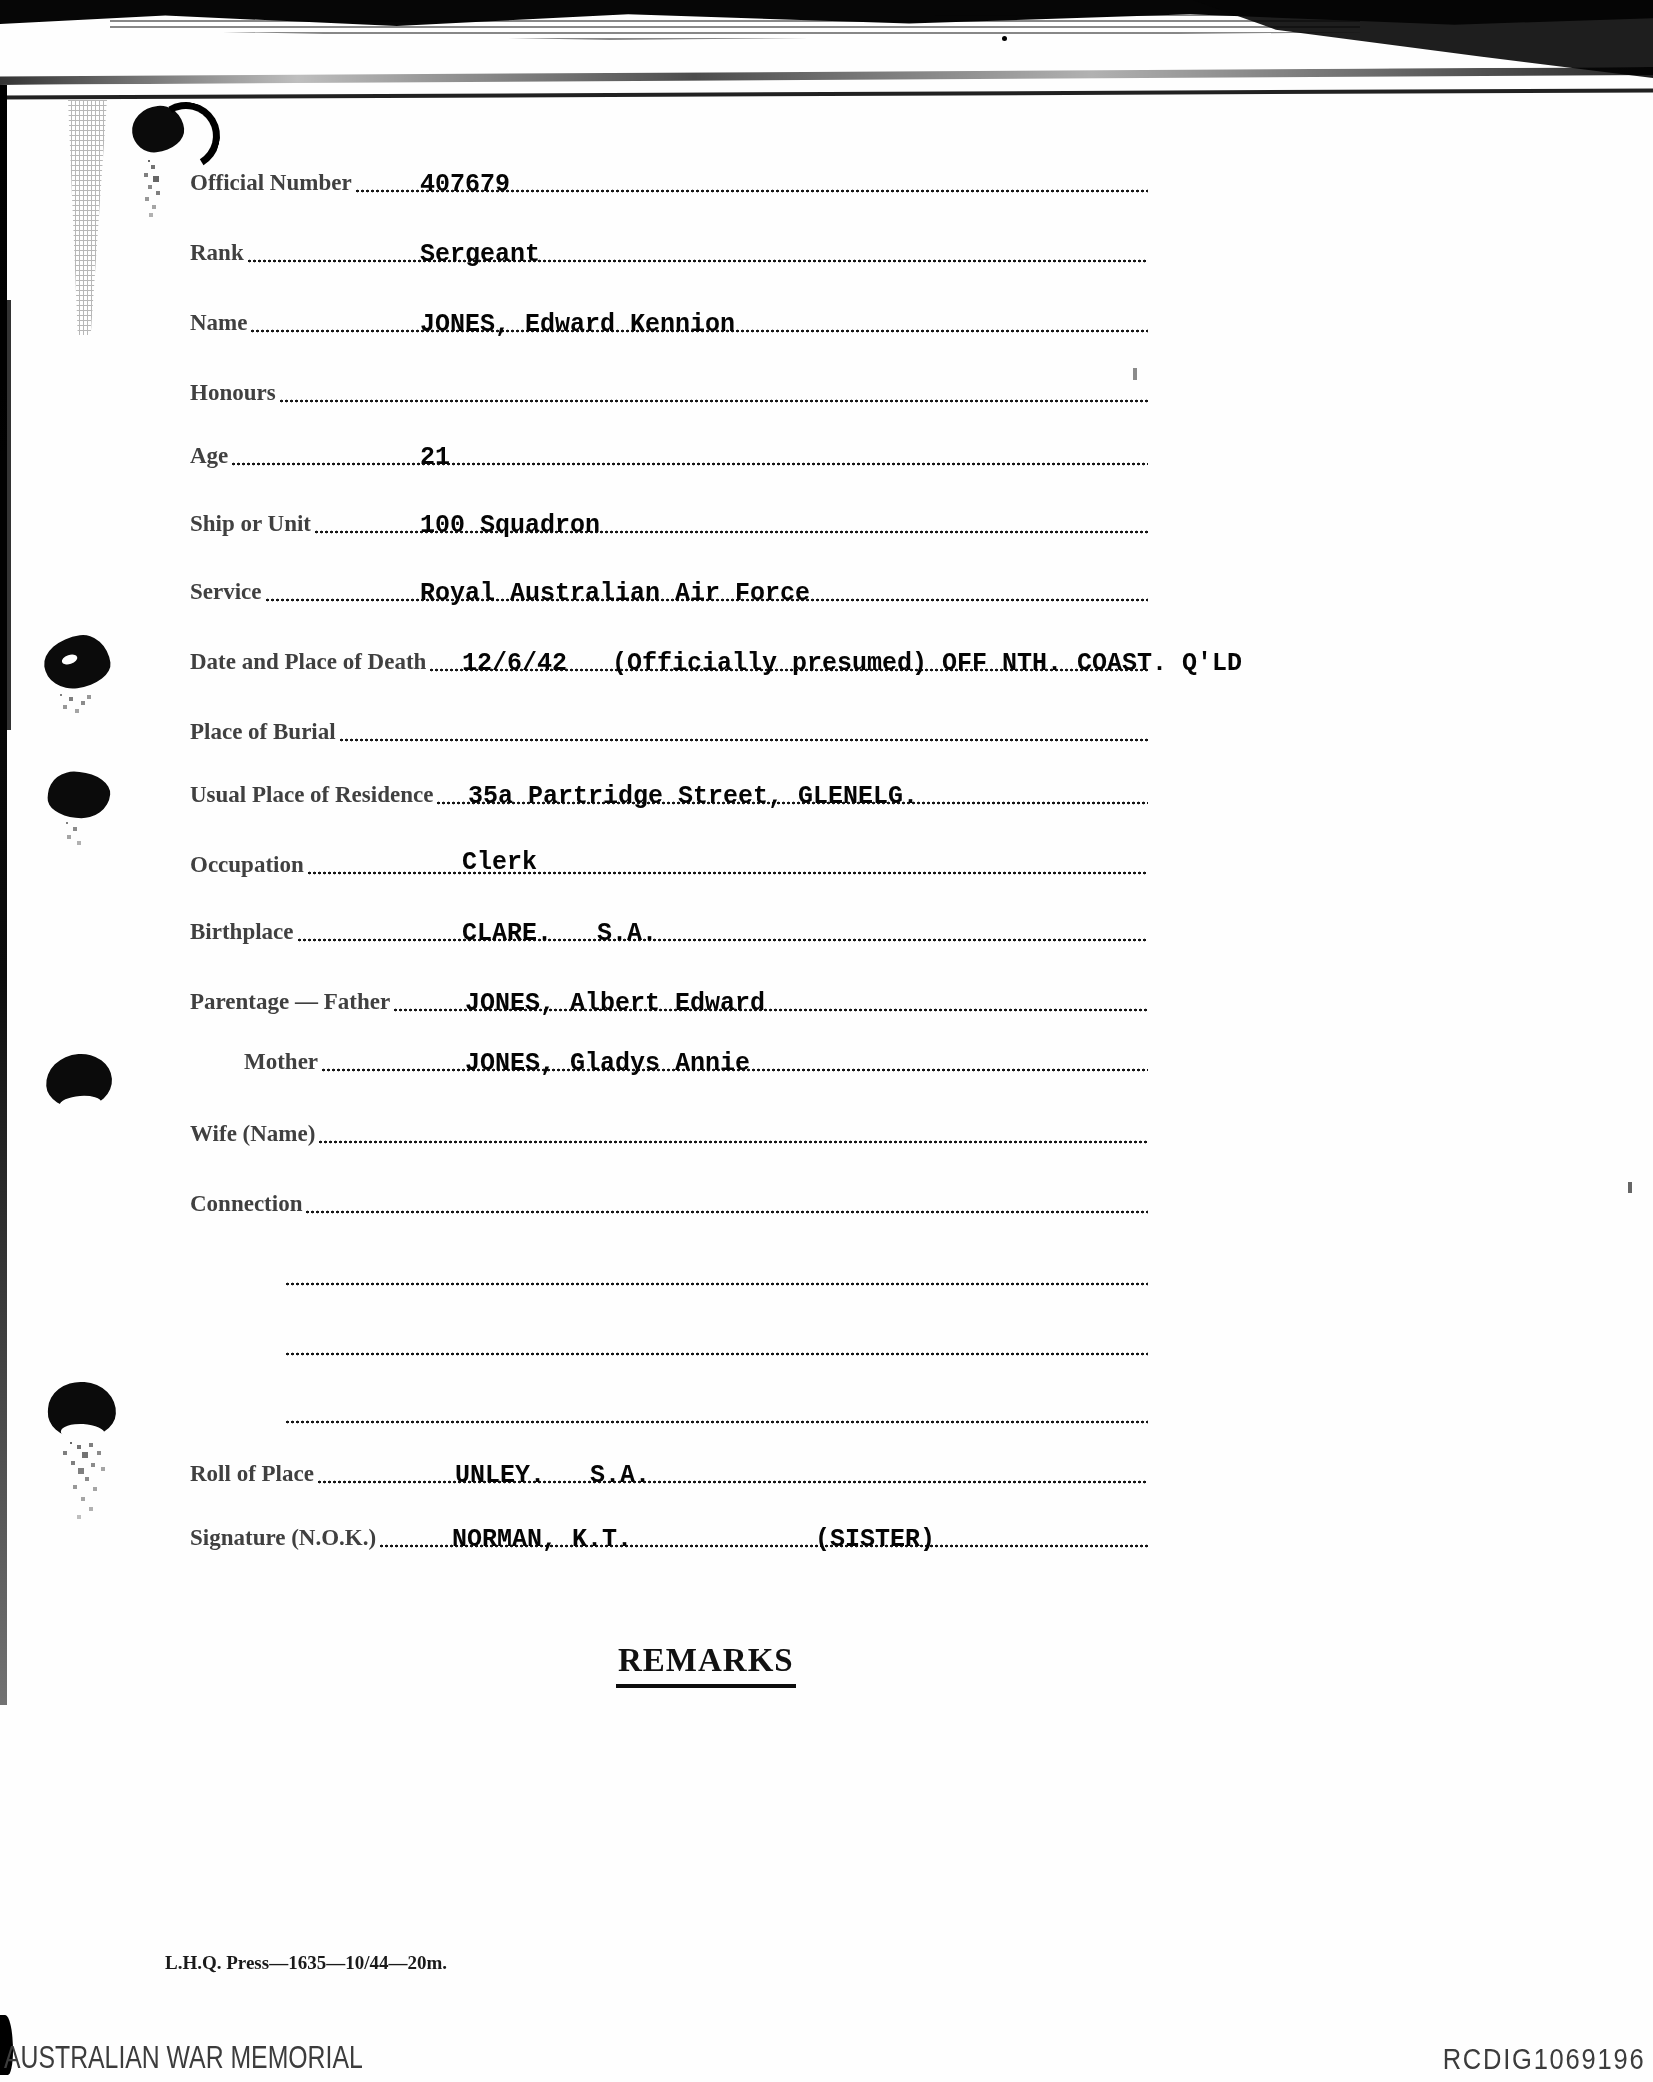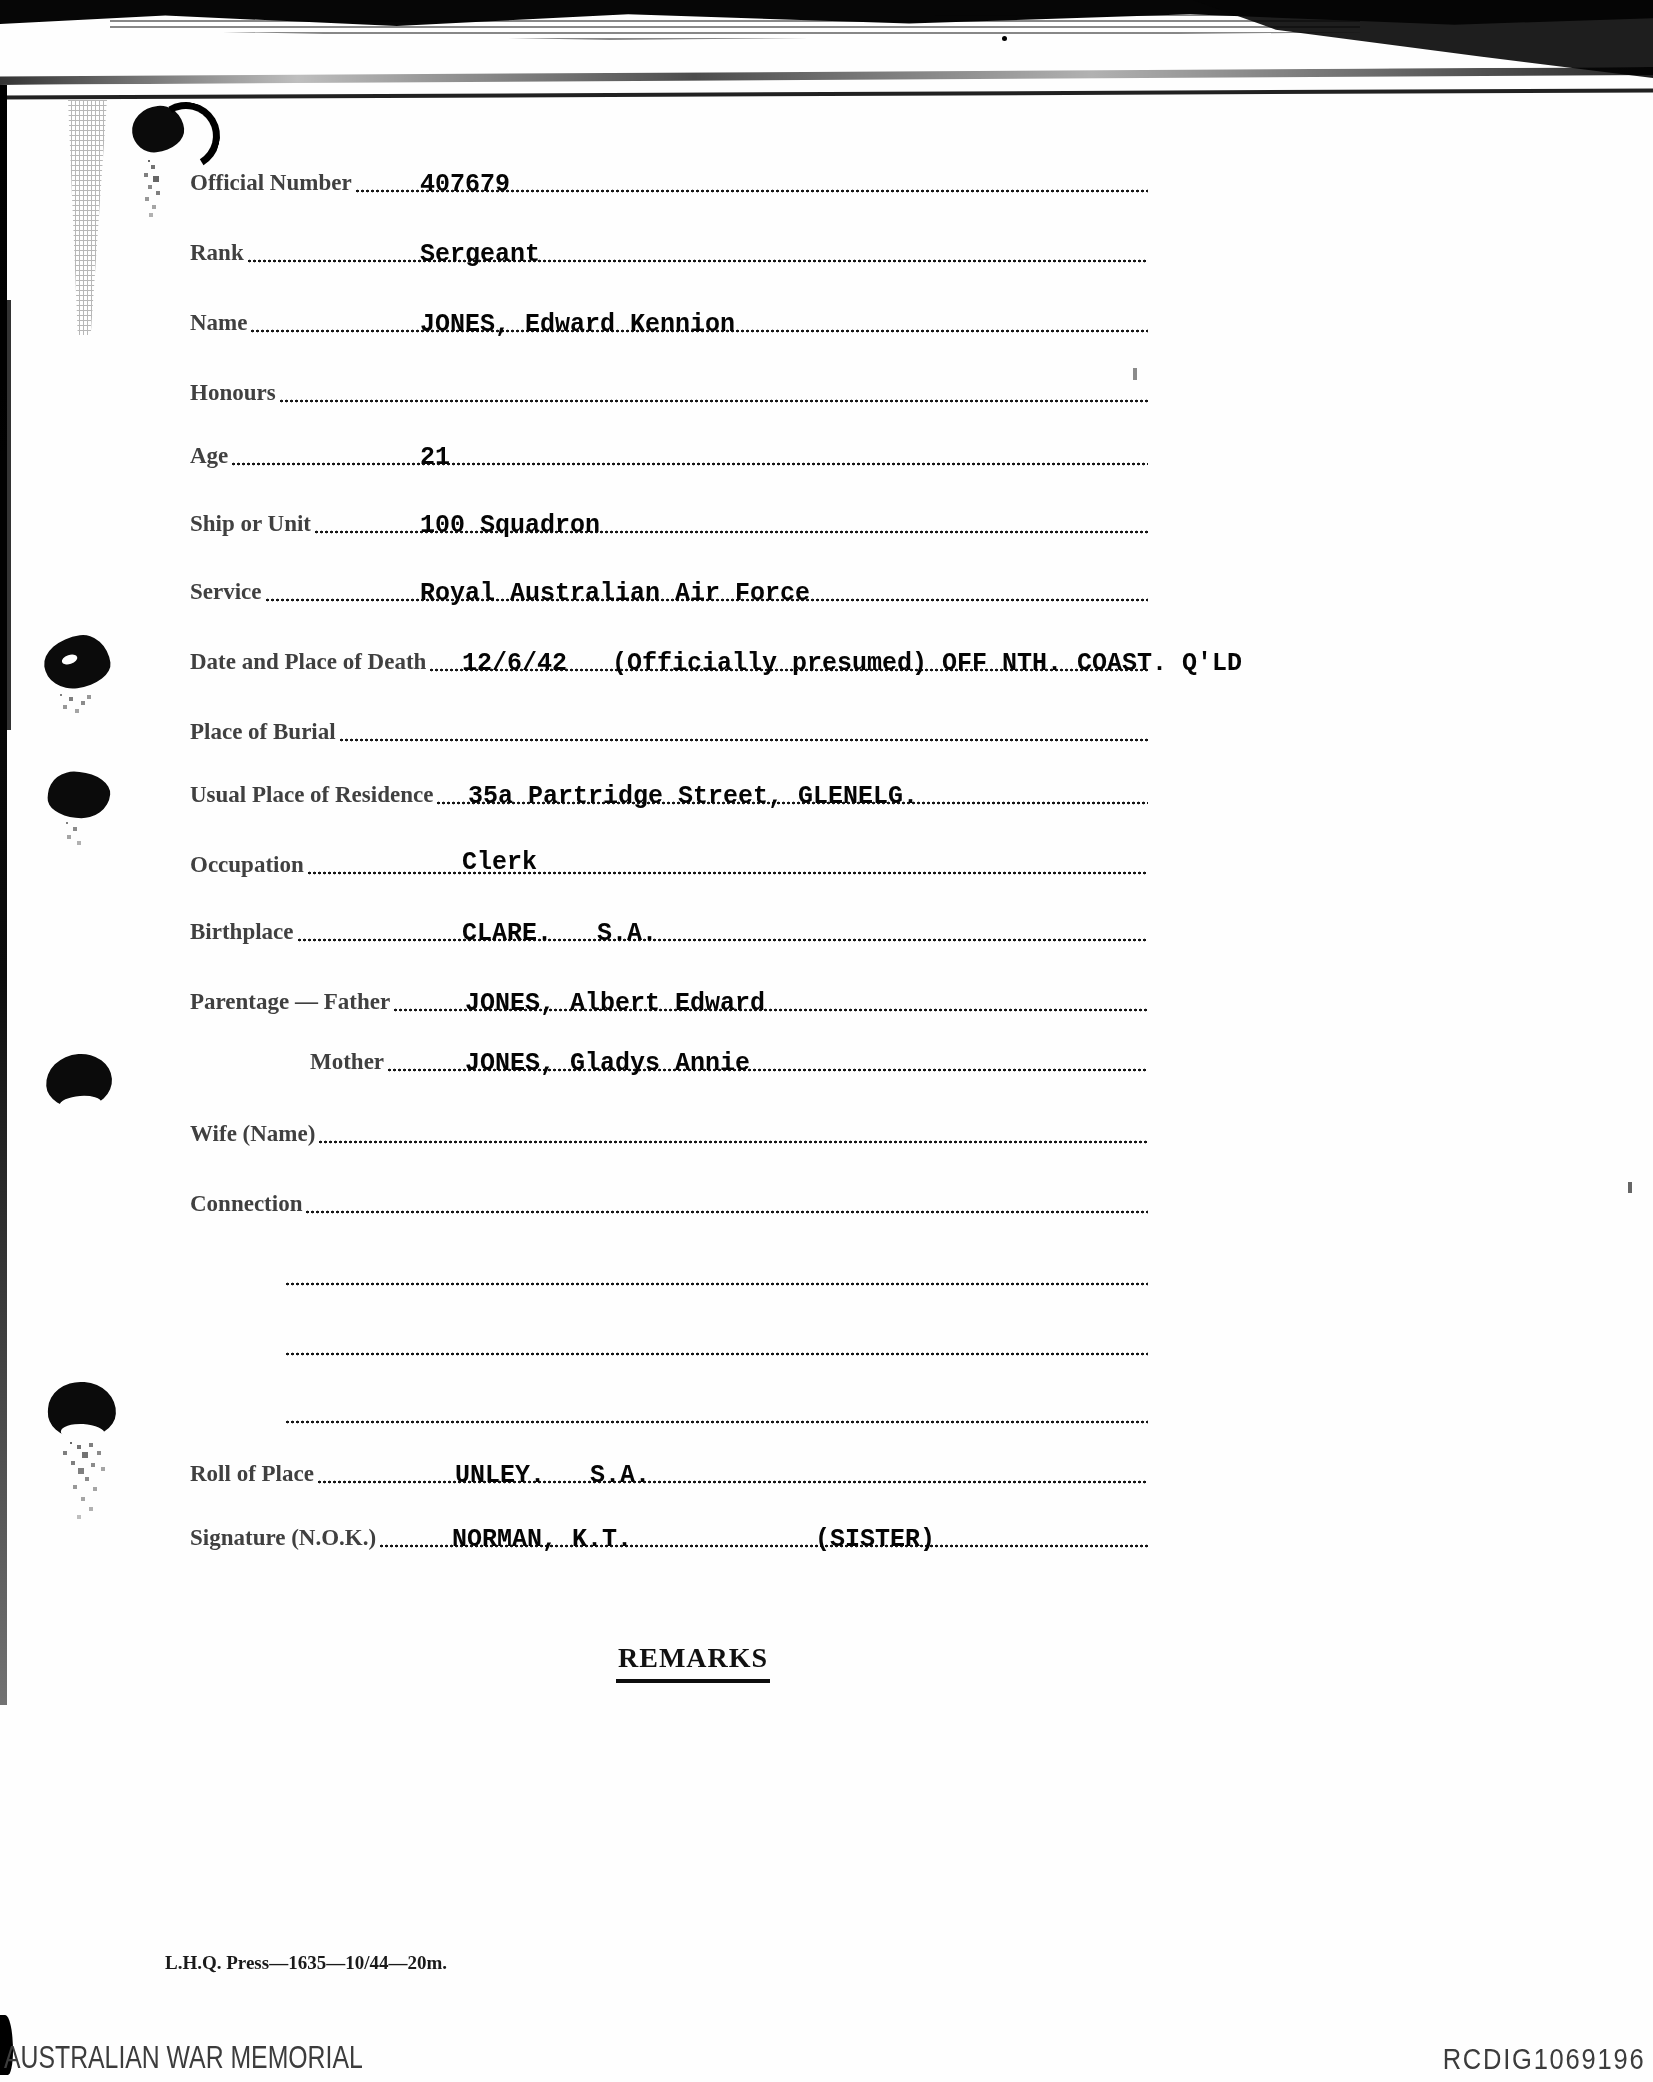--- a/index.html
+++ b/index.html
@@ -62,25 +62,25 @@
       12px 56px 0 1px rgba(0,0,0,.35),20px 66px 0 1px rgba(0,0,0,.3),8px 74px 0 1px rgba(0,0,0,.25);}
   
   .row{position:absolute;left:190px;width:958px;height:32px;display:flex;align-items:flex-end;}
   .label{font-weight:700;font-size:23px;line-height:28px;color:#404040;white-space:pre;padding-right:3px;
     font-family:"Liberation Serif", serif;}
   .leader{flex:1;height:6px;margin-bottom:3px;
     background-image:radial-gradient(circle, #161616 1.3px, rgba(0,0,0,0) 1.6px);
     background-size:5px 6px;background-position:0 50%;}
   .value{position:absolute;bottom:0;font-family:"Liberation Mono", monospace;font-weight:700;
     font-size:25px;line-height:1;color:#050505;white-space:pre;}
-  .indent-mother .label{margin-left:120px;}
+  .indent-mother .label{margin-left:54px;}
   .blank-row .leader{margin-left:95px;}
   
   .remarks{position:absolute;top:1642px;left:616px;font-family:"Liberation Serif", serif;font-weight:700;
-    font-size:28px;color:#111;letter-spacing:1px;border-bottom:4px solid #0d0d0d;padding:0 2px 5px 2px;}
+    font-size:33px;color:#111;letter-spacing:1px;border-bottom:4px solid #0d0d0d;padding:0 2px 5px 2px;}
   .printcode{position:absolute;top:1952px;left:165px;font-family:"Liberation Serif", serif;font-weight:700;
     font-size:19px;color:#1a1a1a;}
   
   .footer-left{position:absolute;top:2040px;left:4px;font-family:"Liberation Sans", sans-serif;
     font-size:31px;color:#3c3c3c;letter-spacing:0;transform:scaleX(.8);transform-origin:left bottom;white-space:pre;}
   .footer-right{position:absolute;top:2043px;right:8px;font-family:"Liberation Sans", sans-serif;
     font-size:29px;color:#3c3c3c;letter-spacing:2px;transform:scaleX(.88);transform-origin:right bottom;white-space:pre;}
 </style>
 </head>
 <body>

